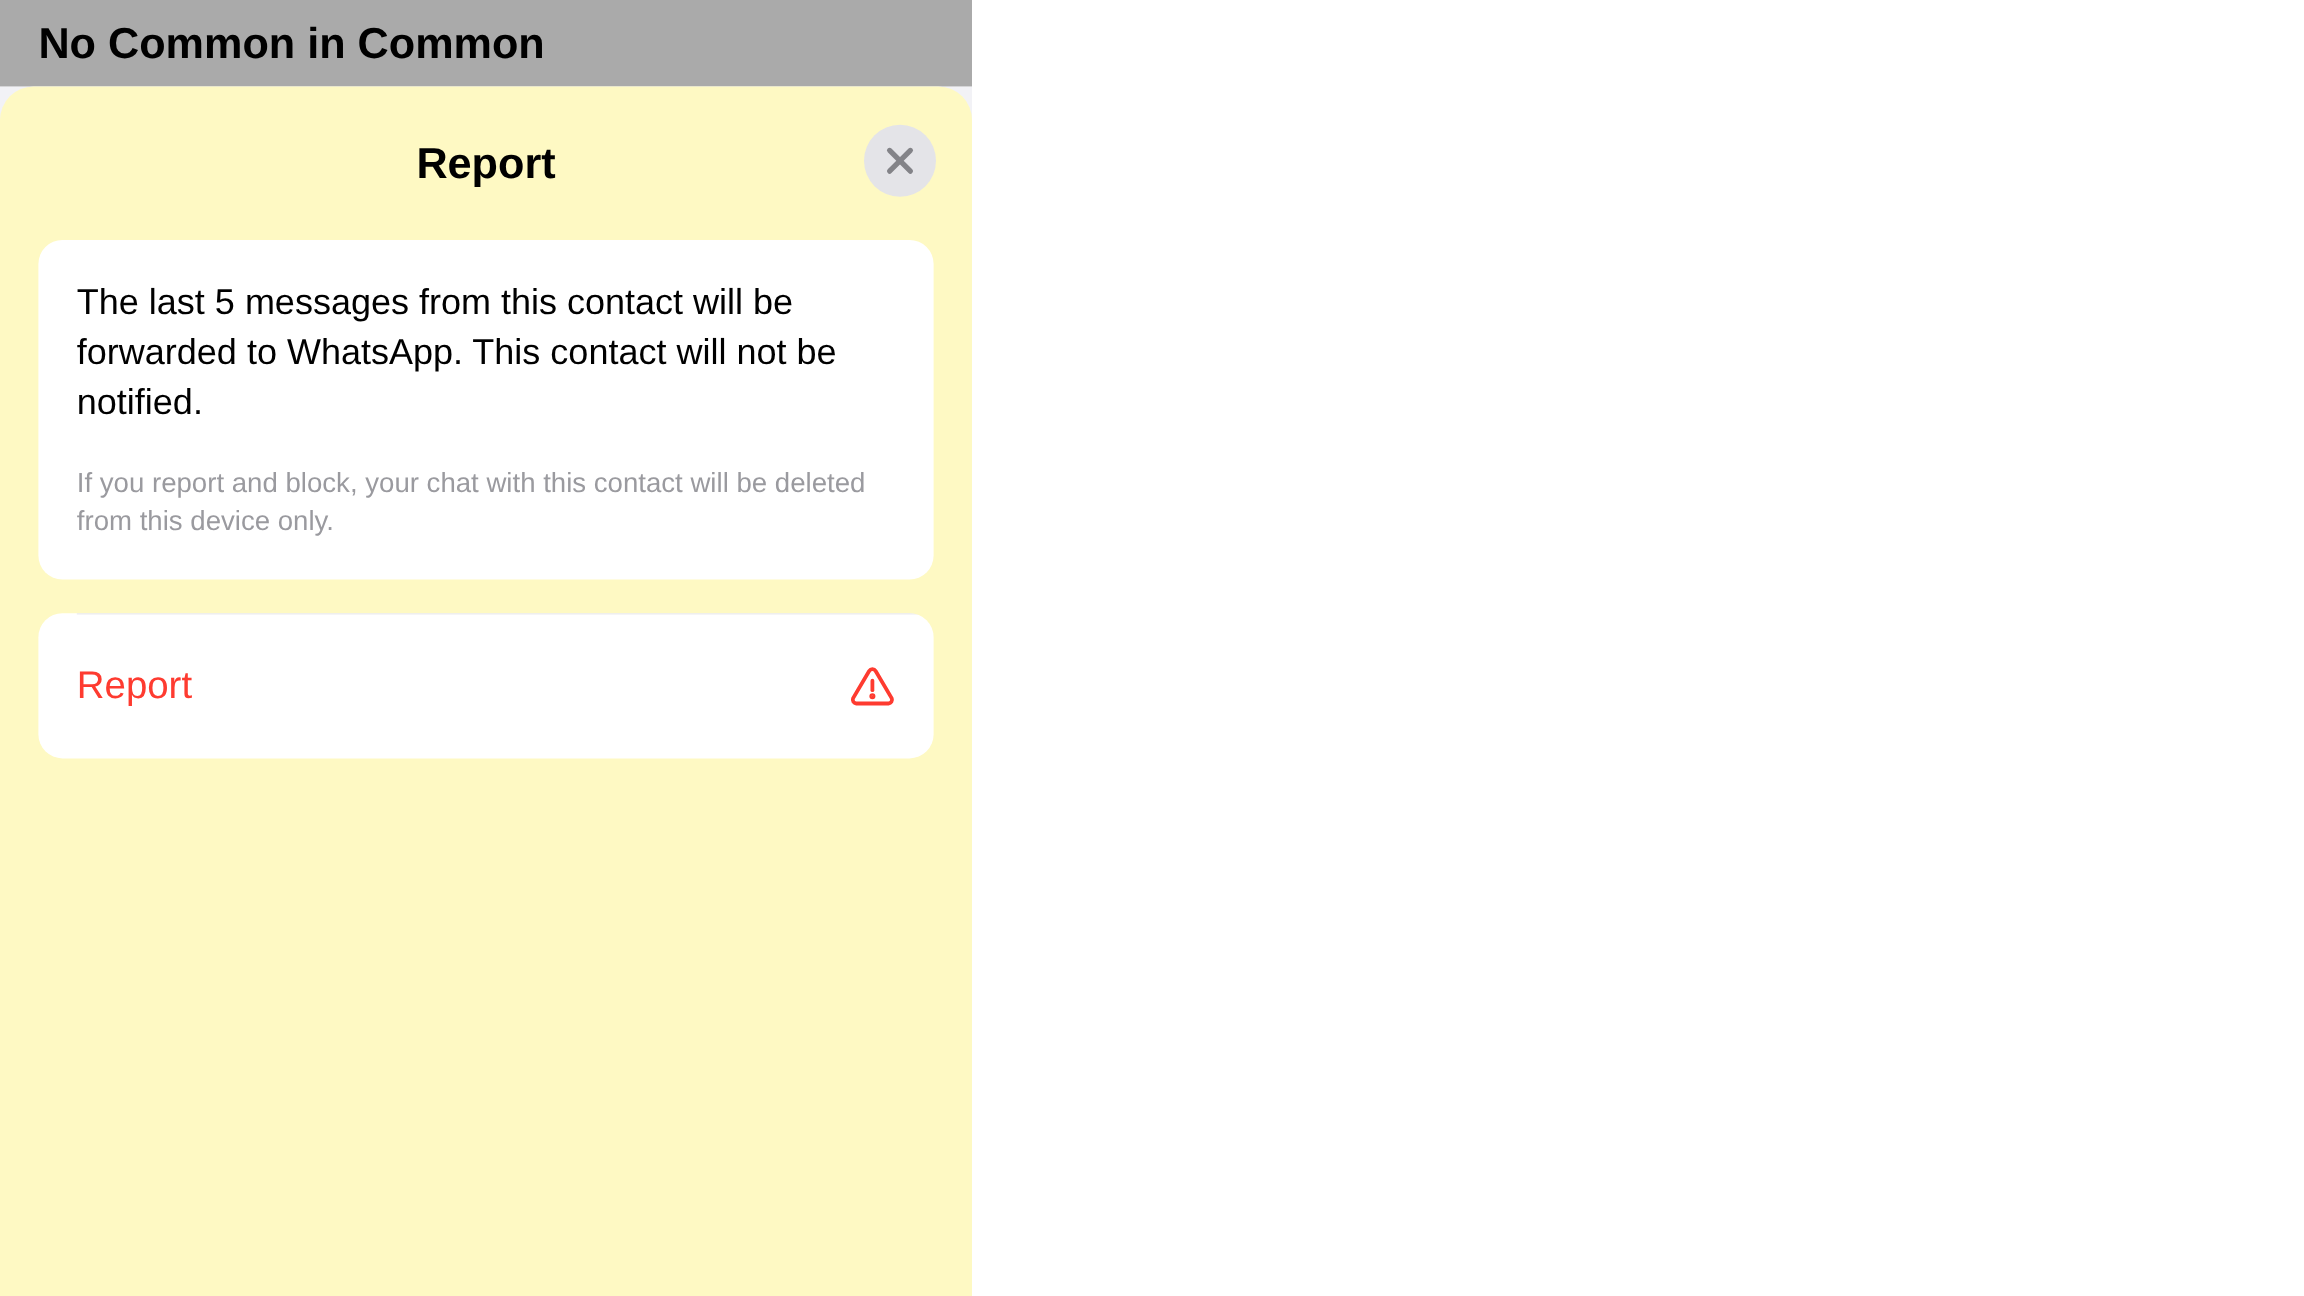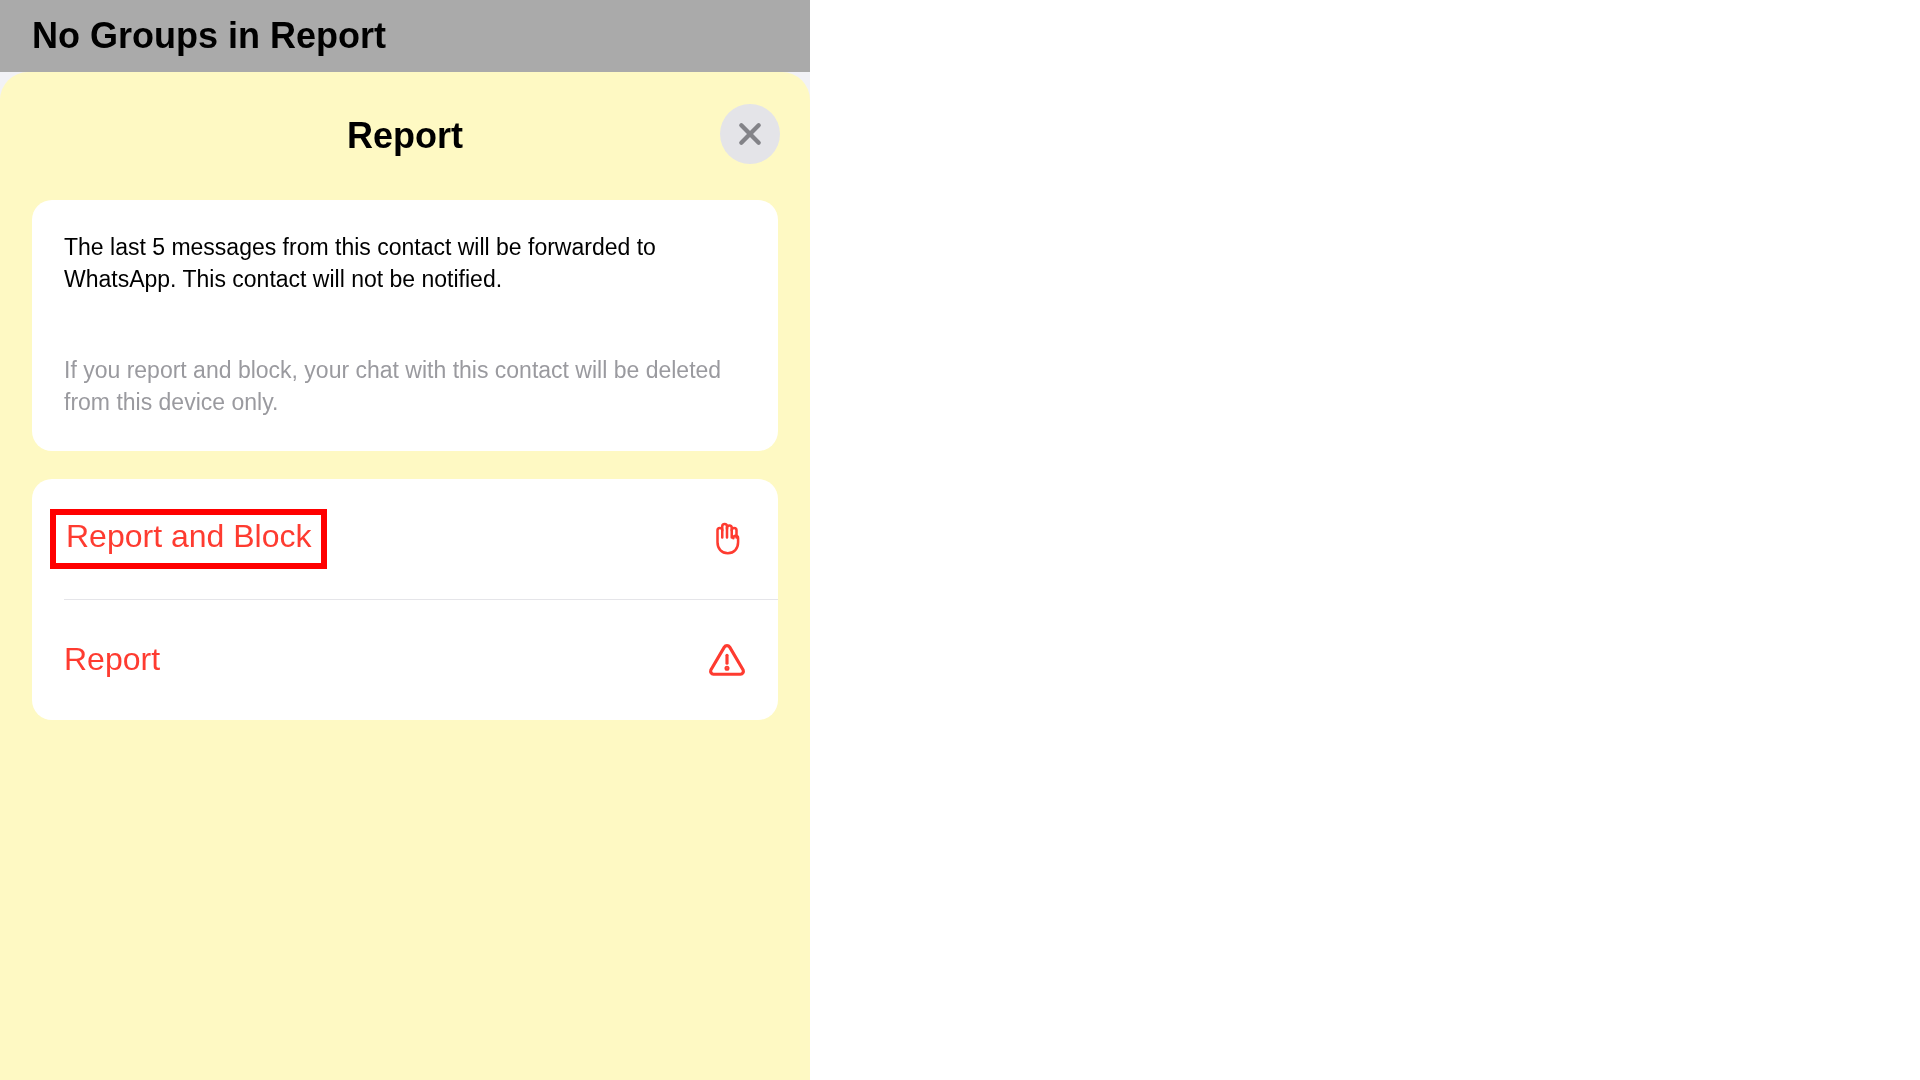--- a/index.html
+++ b/index.html
@@ -75,24 +75,24 @@
       width: 26px;
       height: 26px;
     }
     .info-card {
       margin: 0 32px;
       background: #ffffff;
       border-radius: 20px;
       padding: 32px 32px 32px 32px;
     }
     .info-primary {
-      font-size: 23px;
+      font-size: 30px;
       line-height: 1.38;
       color: #000000;
-      margin-bottom: 60px;
+      margin-bottom: 31px;
     }
     .info-secondary {
       font-size: 23px;
       line-height: 1.38;
       color: #9a9a9f;
     }
     .action-card {
       margin: 28px 32px 0 32px;
       background: #ffffff;
       border-radius: 20px;
@@ -128,21 +128,21 @@
       background: #e5e5e9;
       margin-left: 32px;
     }
   </style>
 </head>
 <body>
 
 <div class="phone-panel">
 
   <div class="backdrop">
-    <div class="backdrop-title">No Groups in Report</div>
+    <div class="backdrop-title">No Common in Common</div>
   </div>
 
   <div class="sheet">
 
     <div class="sheet-header">
       <div class="sheet-title">Report</div>
       <div class="close-btn">
         <svg class="close-x" viewBox="0 0 24 24" fill="none" stroke="#838388" stroke-width="4" stroke-linecap="round">
           <line x1="4" y1="4" x2="20" y2="20"></line>
           <line x1="20" y1="4" x2="4" y2="20"></line>
@@ -150,31 +150,20 @@
       </div>
     </div>
 
     <div class="info-card">
       <div class="info-primary">The last 5 messages from this contact will be forwarded to WhatsApp. This contact will not be notified.</div>
       <div class="info-secondary">If you report and block, your chat with this contact will be deleted from this device only.</div>
     </div>
 
     <div class="action-card">
 
-      <div class="action-row">
-        <span class="highlight-box">
-          <span class="action-label">Report and Block</span>
-        </span>
-        <svg class="action-icon" viewBox="0 0 24 24" fill="none" stroke="currentColor" stroke-width="1.6" stroke-linecap="round" stroke-linejoin="round">
-          <path d="M18 11V6.5a1.5 1.5 0 0 0-3 0V11"></path>
-          <path d="M15 6.5V5a1.5 1.5 0 0 0-3 0v6"></path>
-          <path d="M12 5.5V4a1.5 1.5 0 0 0-3 0v7"></path>
-          <path d="M9 6.5a1.5 1.5 0 0 0-3 0V14c0 4 2.5 7 6.5 7s6.5-3 6.5-7v-2.5a1.5 1.5 0 0 0-3 0"></path>
-        </svg>
-      </div>
 
       <div class="divider"></div>
 
       <div class="action-row">
         <span class="action-label">Report</span>
         <svg class="action-icon" viewBox="0 0 24 24" fill="none" stroke="currentColor" stroke-width="2" stroke-linecap="round" stroke-linejoin="round">
           <path d="M10.3 3.9 1.8 18.3A2 2 0 0 0 3.5 21h17a2 2 0 0 0 1.7-2.7L13.7 3.9a2 2 0 0 0-3.4 0Z"></path>
           <line x1="12" y1="9" x2="12" y2="14"></line>
           <circle cx="12" cy="17.2" r="0.6" fill="currentColor"></circle>
         </svg>

